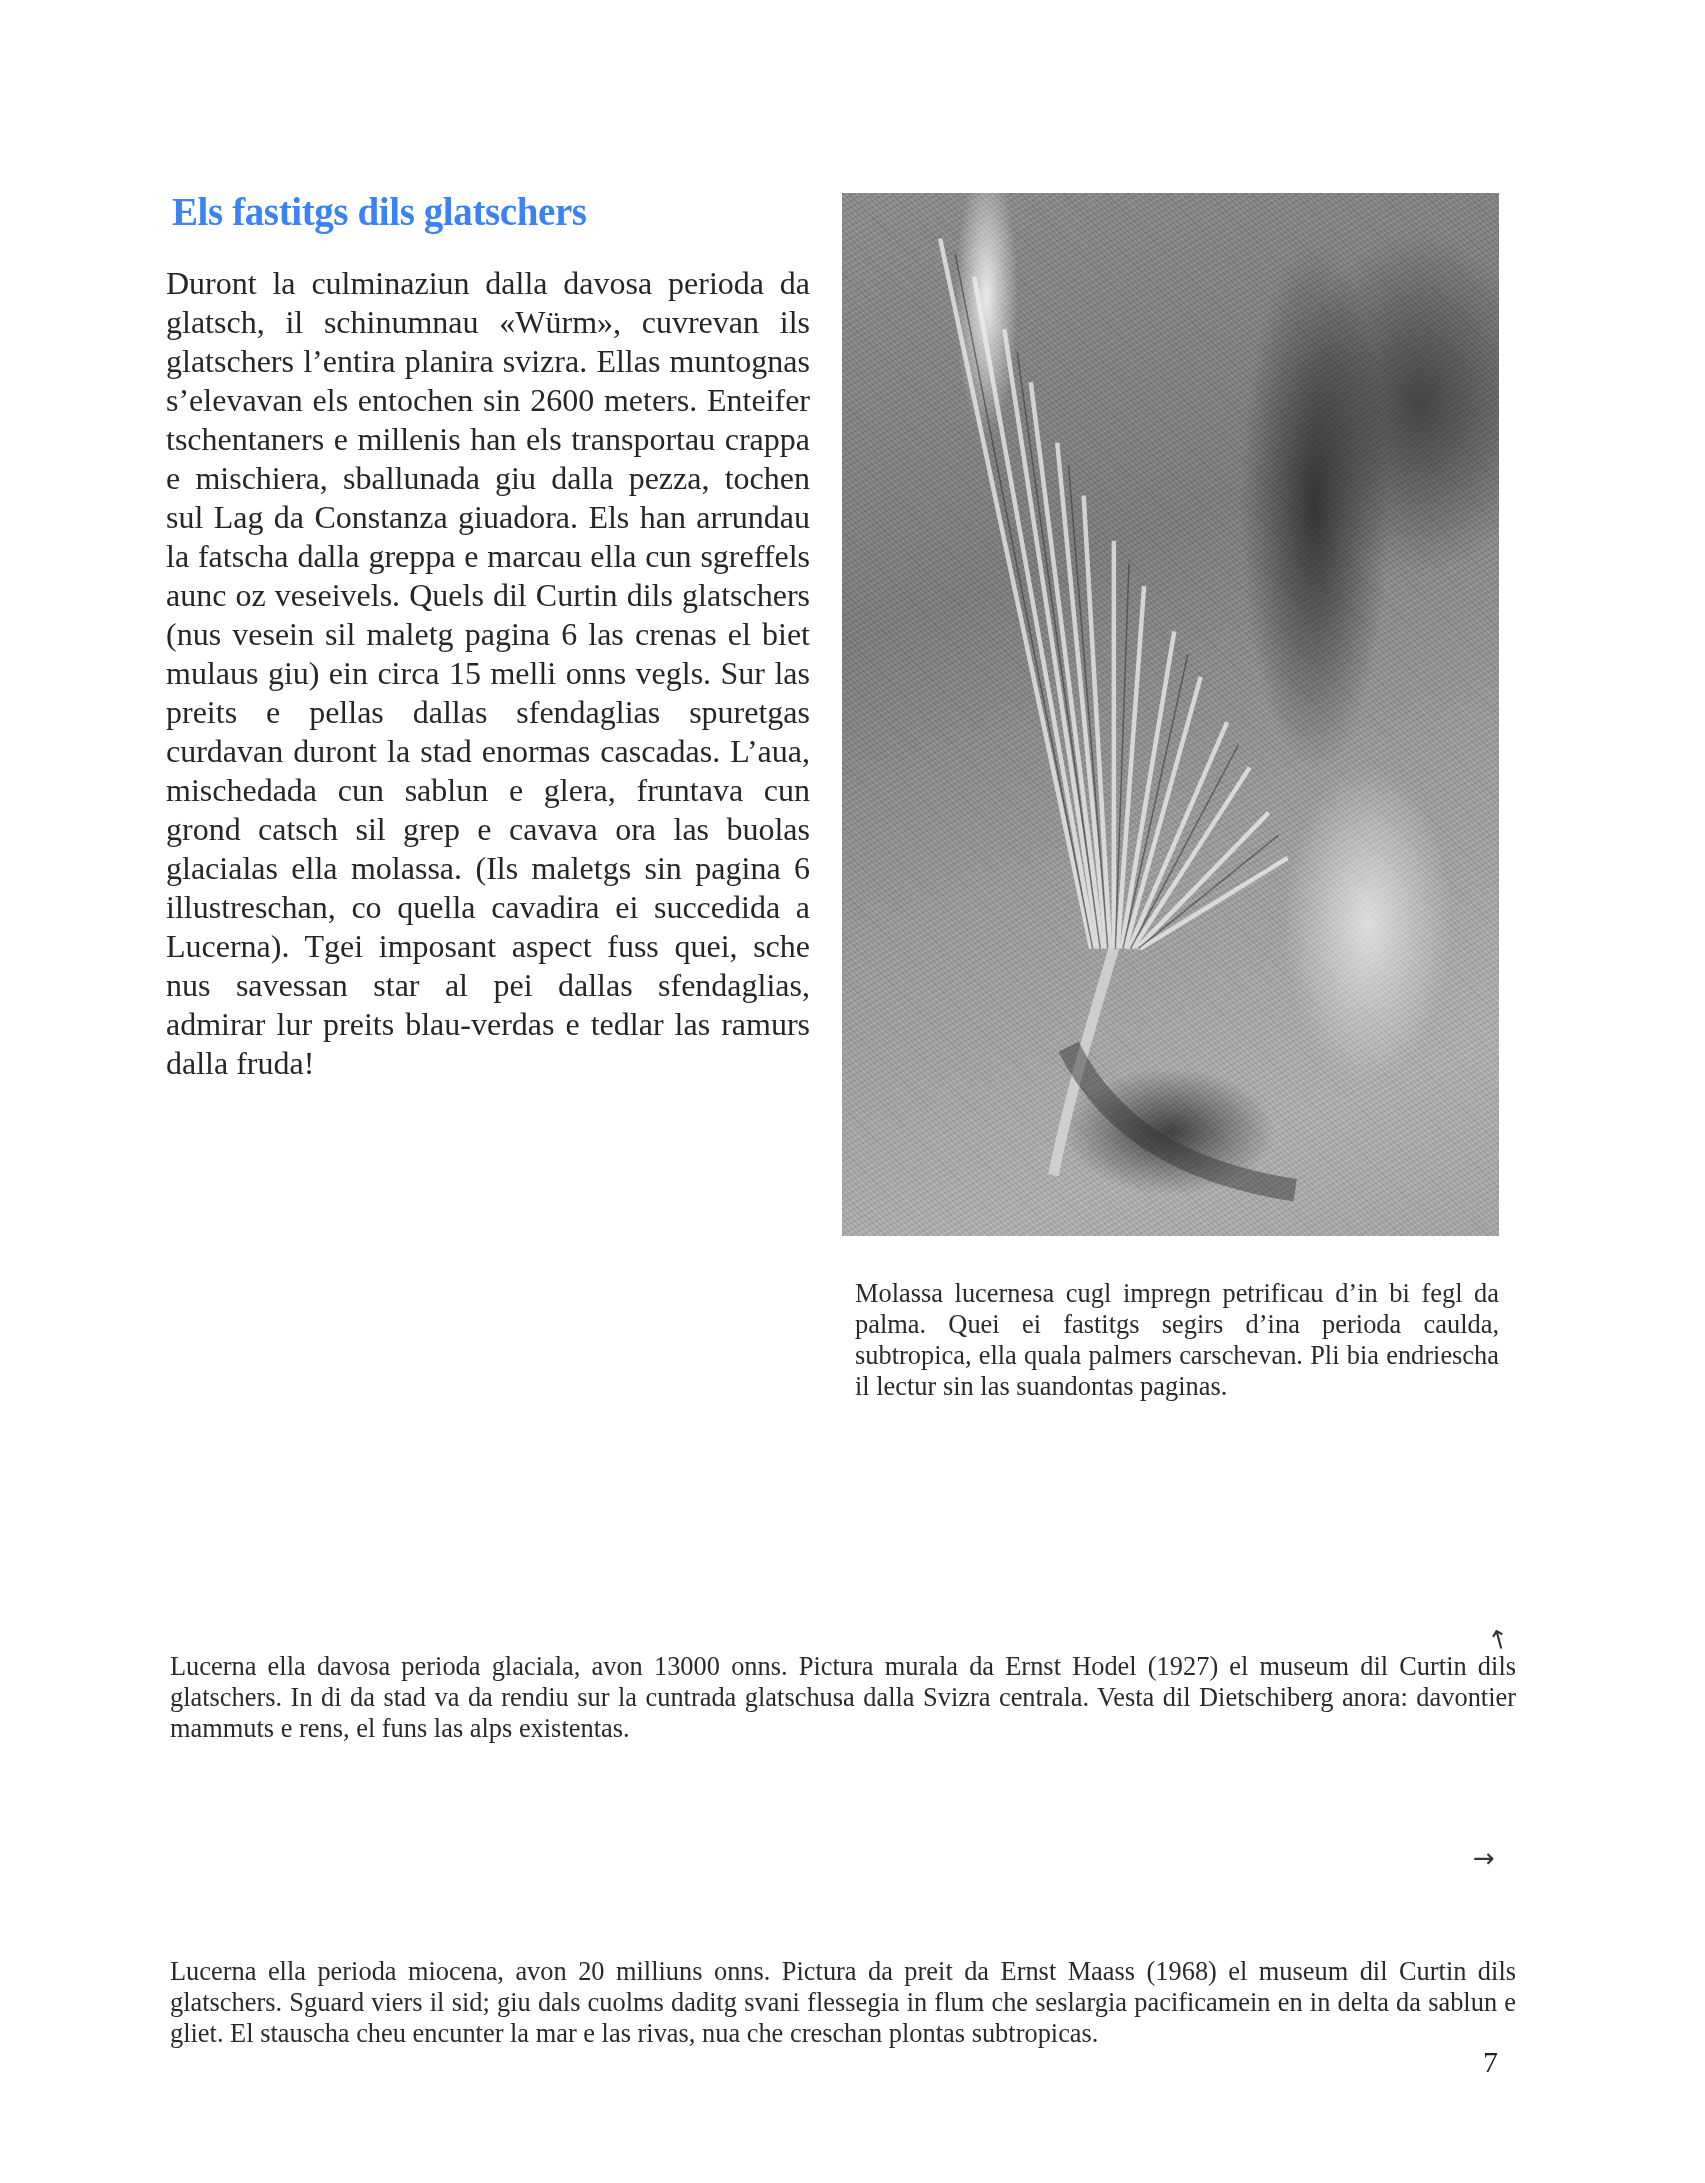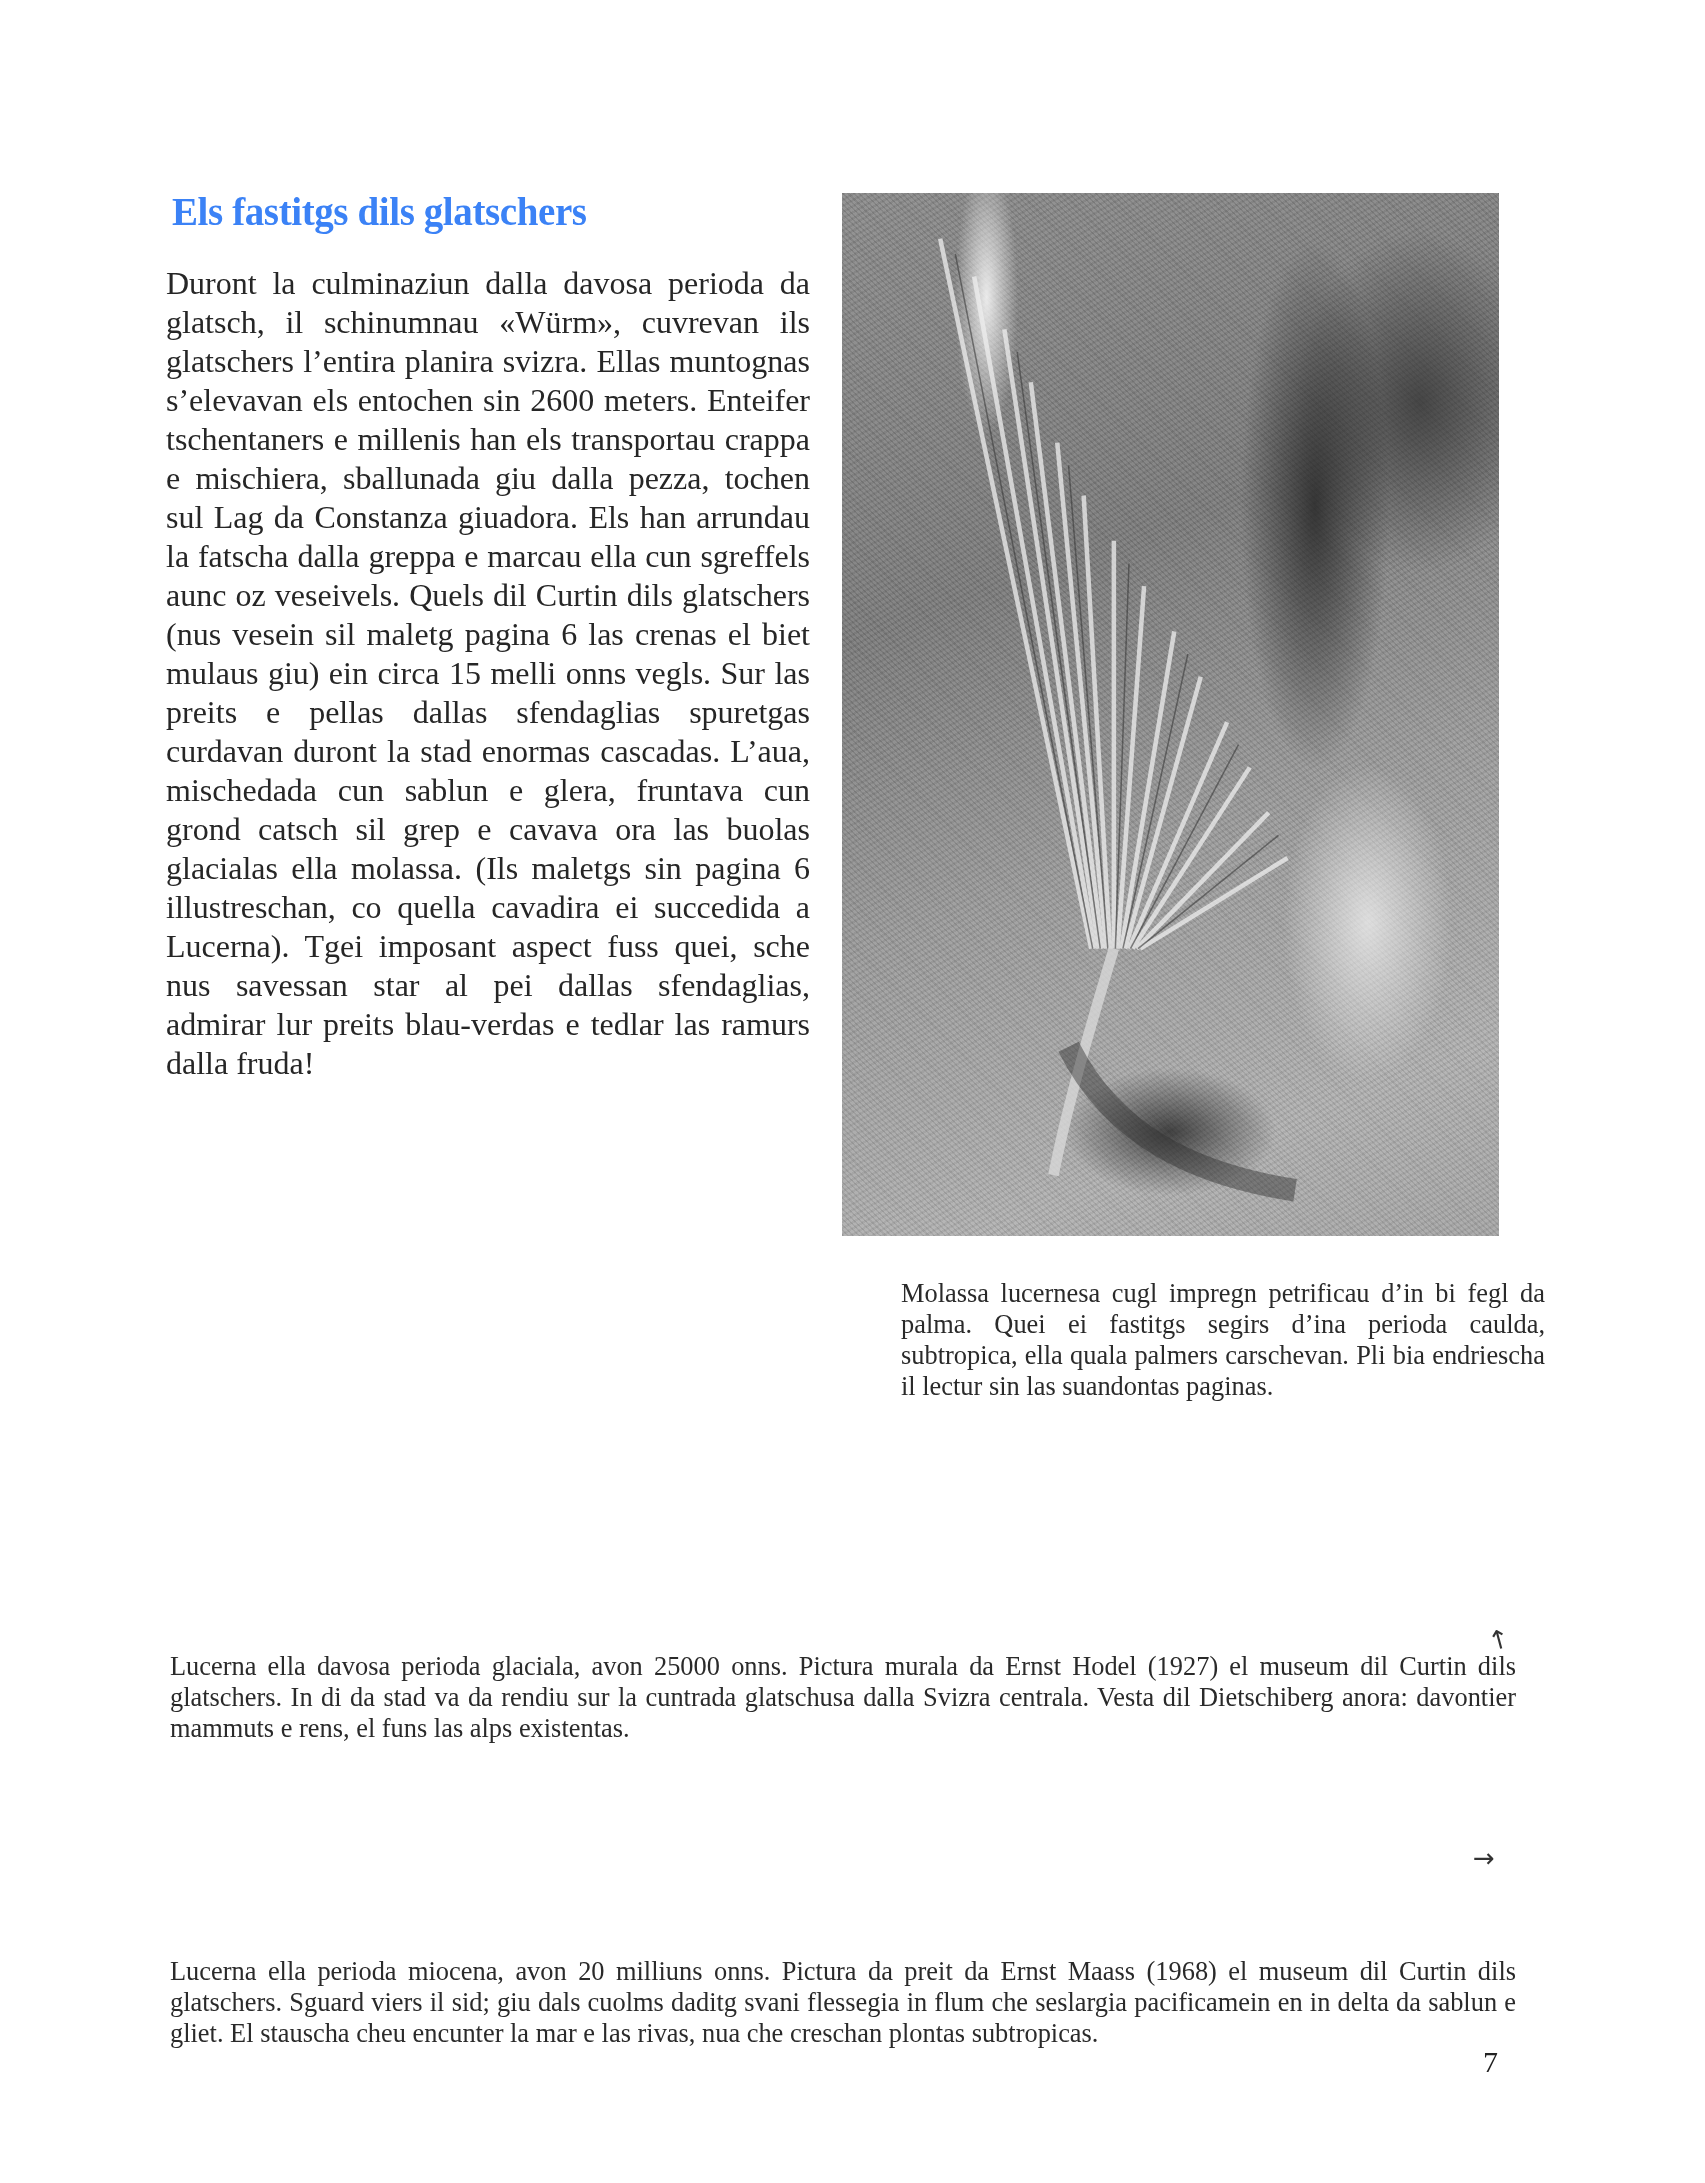--- a/index.html
+++ b/index.html
@@ -30,21 +30,21 @@
         radial-gradient(ellipse 45px 196px at 22% 10%, rgba(245,245,245,0.9), rgba(245,245,245,0) 70%),
         repeating-linear-gradient(45deg, rgba(0,0,0,0.06) 0 1.5px, rgba(255,255,255,0.05) 1.5px 3.8px),
         repeating-linear-gradient(-30deg, rgba(0,0,0,0.05) 0 2.3px, rgba(255,255,255,0.04) 2.3px 5.3px),
         linear-gradient(160deg, #8a8a8a 0%, #7a7a7a 35%, #9a9a9a 60%, #b0b0b0 85%, #a5a5a5 100%);
       overflow: hidden;
     }
     .photo svg { position: absolute; left: 0; top: 0; }
     .caption {
       position: absolute; left: 855px; top: 1278px; width: 644px;
       font-family: "Liberation Serif", serif;
-      font-size: 26.4px; line-height: 31px; text-align: justify; color: #2a2a2a; margin-left: 46px;
+      font-size: 26.4px; line-height: 31px; text-align: justify; color: #2a2a2a;
     }
     .arrow {
       position: absolute; font-family: "DejaVu Sans", sans-serif;
       font-size: 26px; color: #333333;
     }
     .arrow-ne { left: 1487px; top: 1624px; transform: rotate(-60deg); }
     .arrow-e  { left: 1473px; top: 1843px; }
     .note {
       position: absolute; left: 170px; width: 1346px;
       font-family: "Liberation Serif", serif;
@@ -94,19 +94,19 @@
       <path d="M392 1000 L 578 850"></path>
     </g>
     <path d="M360 1000 C 330 1100, 300 1200, 280 1300" stroke="#d8d8d8" stroke-width="14" fill="none" opacity="0.8"></path>
     <path d="M300 1130 C 360 1250, 470 1300, 600 1320" stroke="#2e2e2e" stroke-width="30" fill="none" opacity="0.45"></path>
   </svg>
 </div>
 
 <div class="caption">Molassa lucernesa cugl impregn petrificau d’in bi fegl da palma. Quei ei fastitgs segirs d’ina perioda caulda, subtropica, ella quala palmers carschevan. Pli bia endriescha il lectur sin las suandontas pa­ginas.</div>
 
 <span class="arrow arrow-ne">↗</span>
-<div class="note note-1">Lucerna ella davosa perioda glaciala, avon 25000 onns. Pictura murala da Ernst Hodel (1927) el museum dil Curtin dils glatschers. In di da stad va da rendiu sur la cuntrada glatschusa dalla Svizra centrala. Vesta dil Dietschiberg anora: davontier mammuts e rens, el funs las alps existentas.</div>
+<div class="note note-1">Lucerna ella davosa perioda glaciala, avon 13000 onns. Pictura murala da Ernst Hodel (1927) el museum dil Curtin dils glatschers. In di da stad va da rendiu sur la cuntrada glatschusa dalla Svizra centrala. Vesta dil Dietschiberg anora: davontier mammuts e rens, el funs las alps existentas.</div>
 
 <span class="arrow arrow-e">→</span>
 <div class="note note-2">Lucerna ella perioda miocena, avon 20 milliuns onns. Pictura da preit da Ernst Maass (1968) el mu­seum dil Curtin dils glatschers. Sguard viers il sid; giu dals cuolms daditg svani flessegia in flum che seslargia pacificamein en in delta da sablun e gliet. El stauscha cheu encunter la mar e las rivas, nua che creschan plontas subtropicas.</div>
 
 <div class="page-number">7</div>
 
 
 </body></html>

